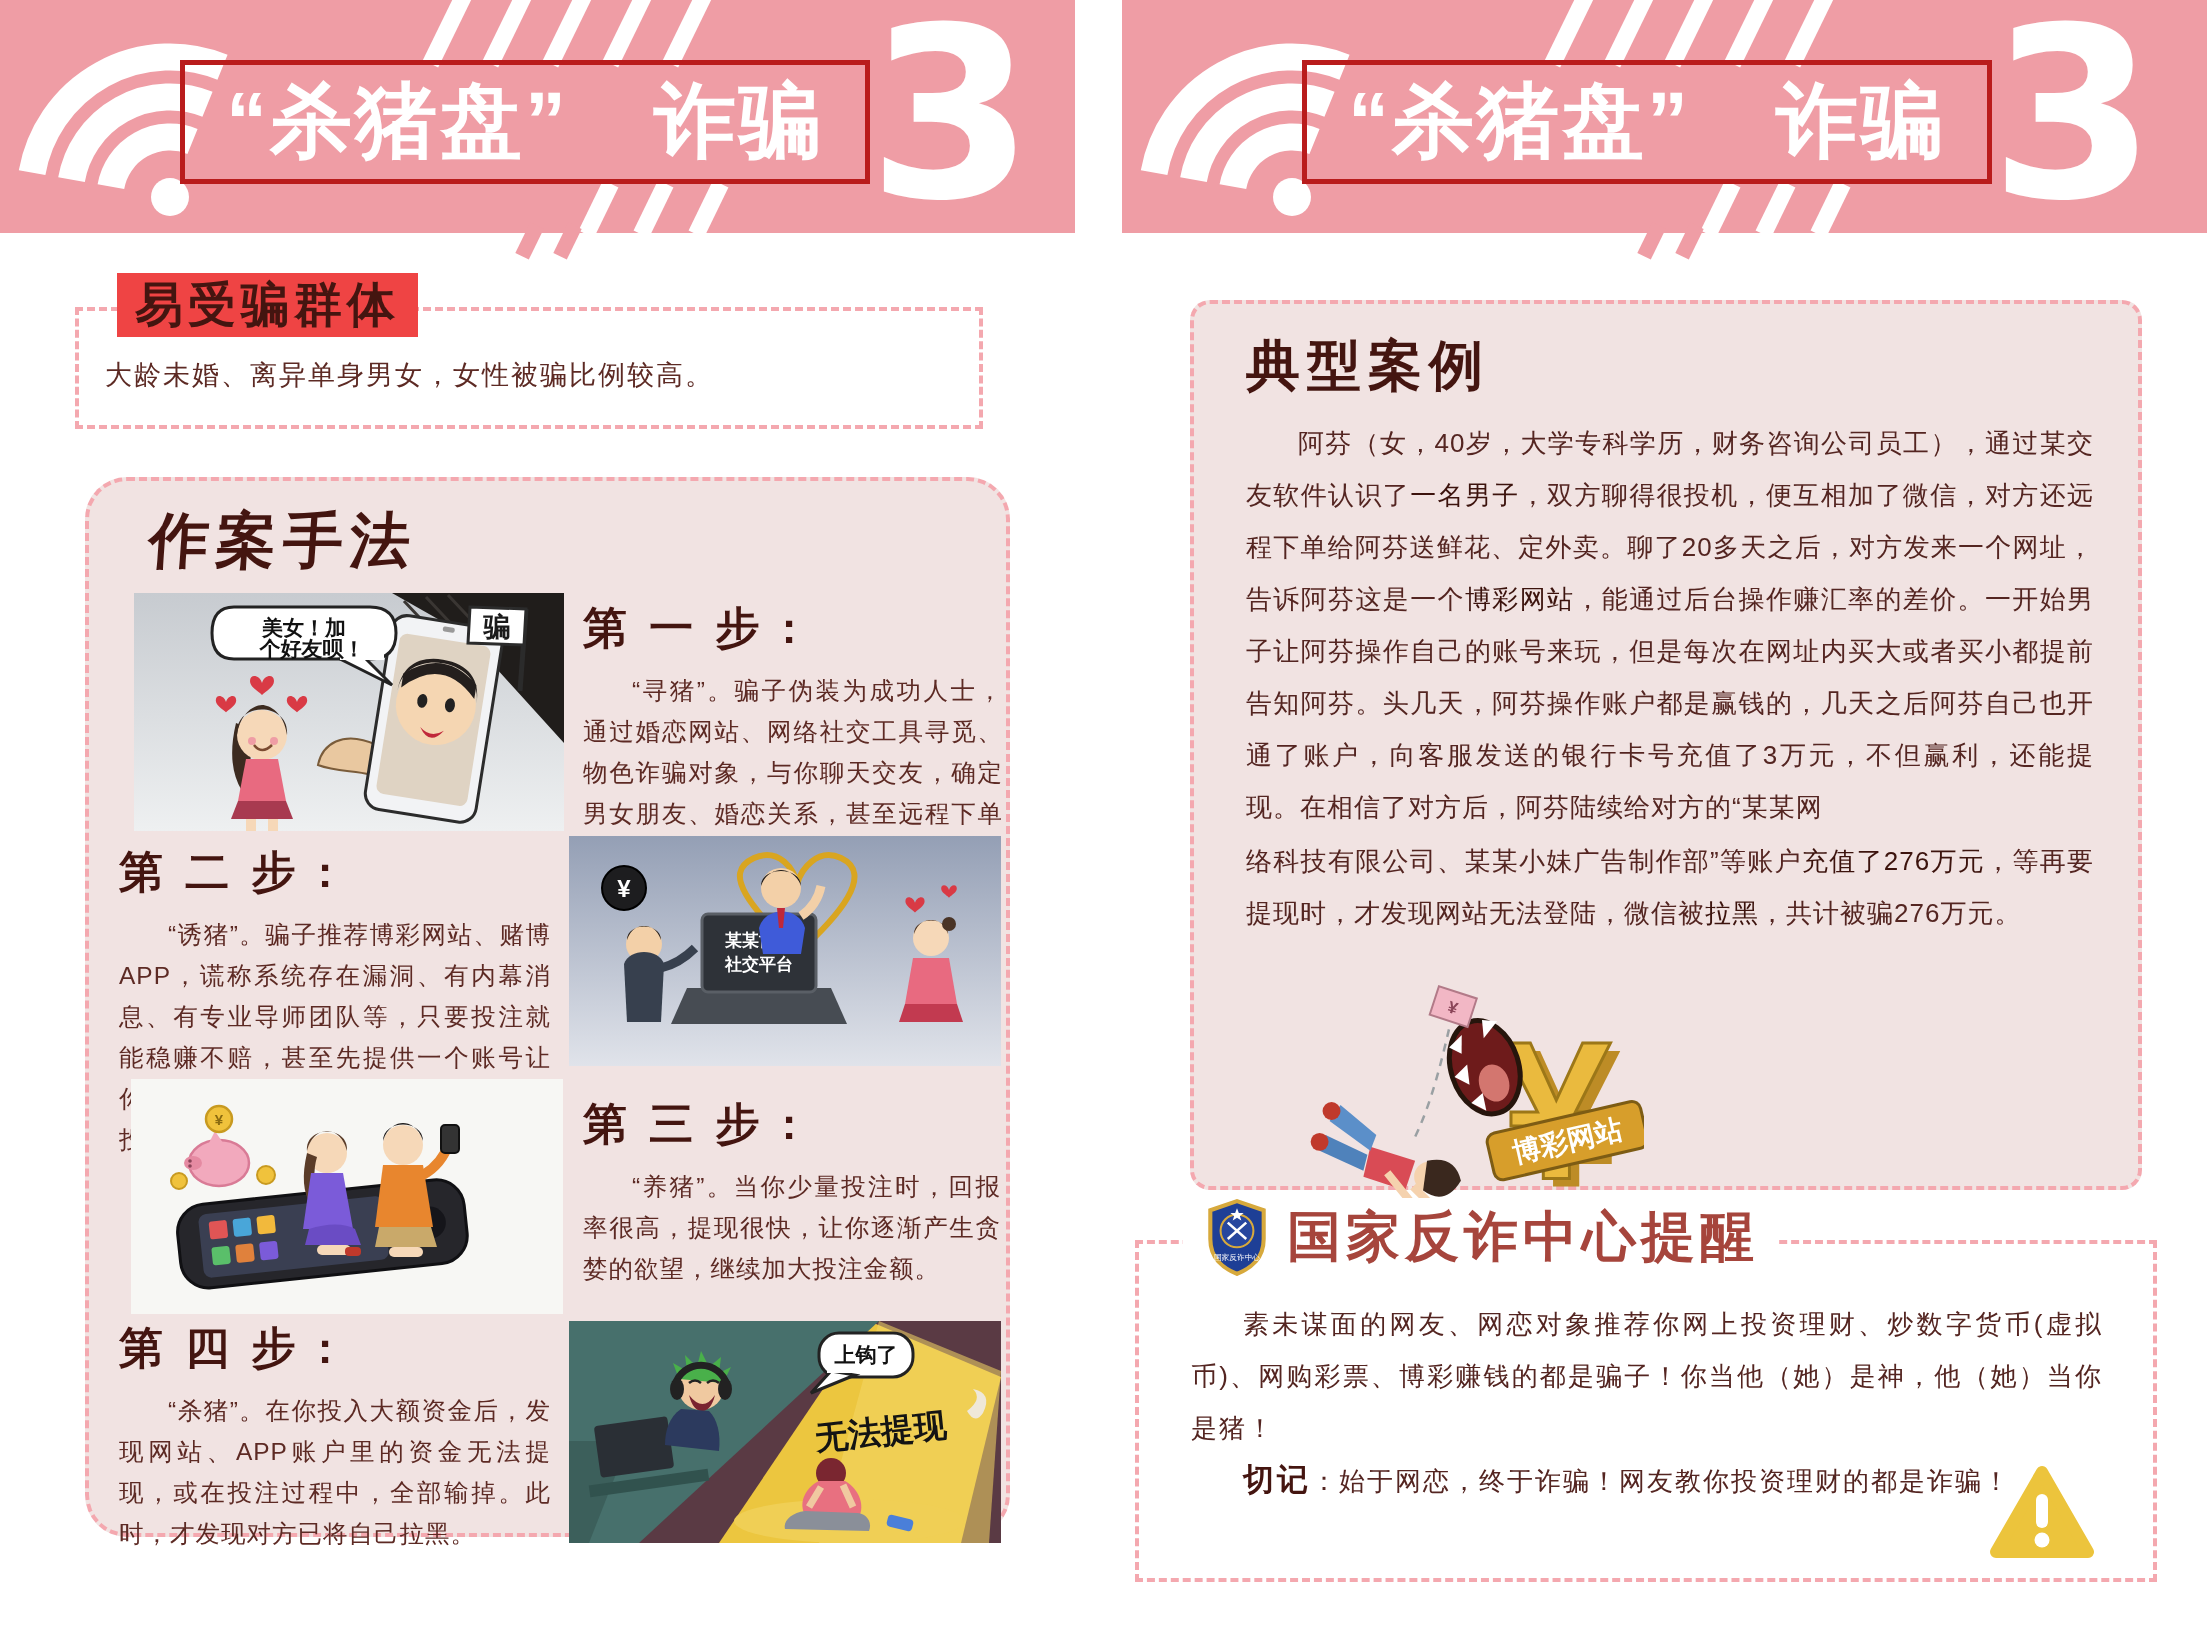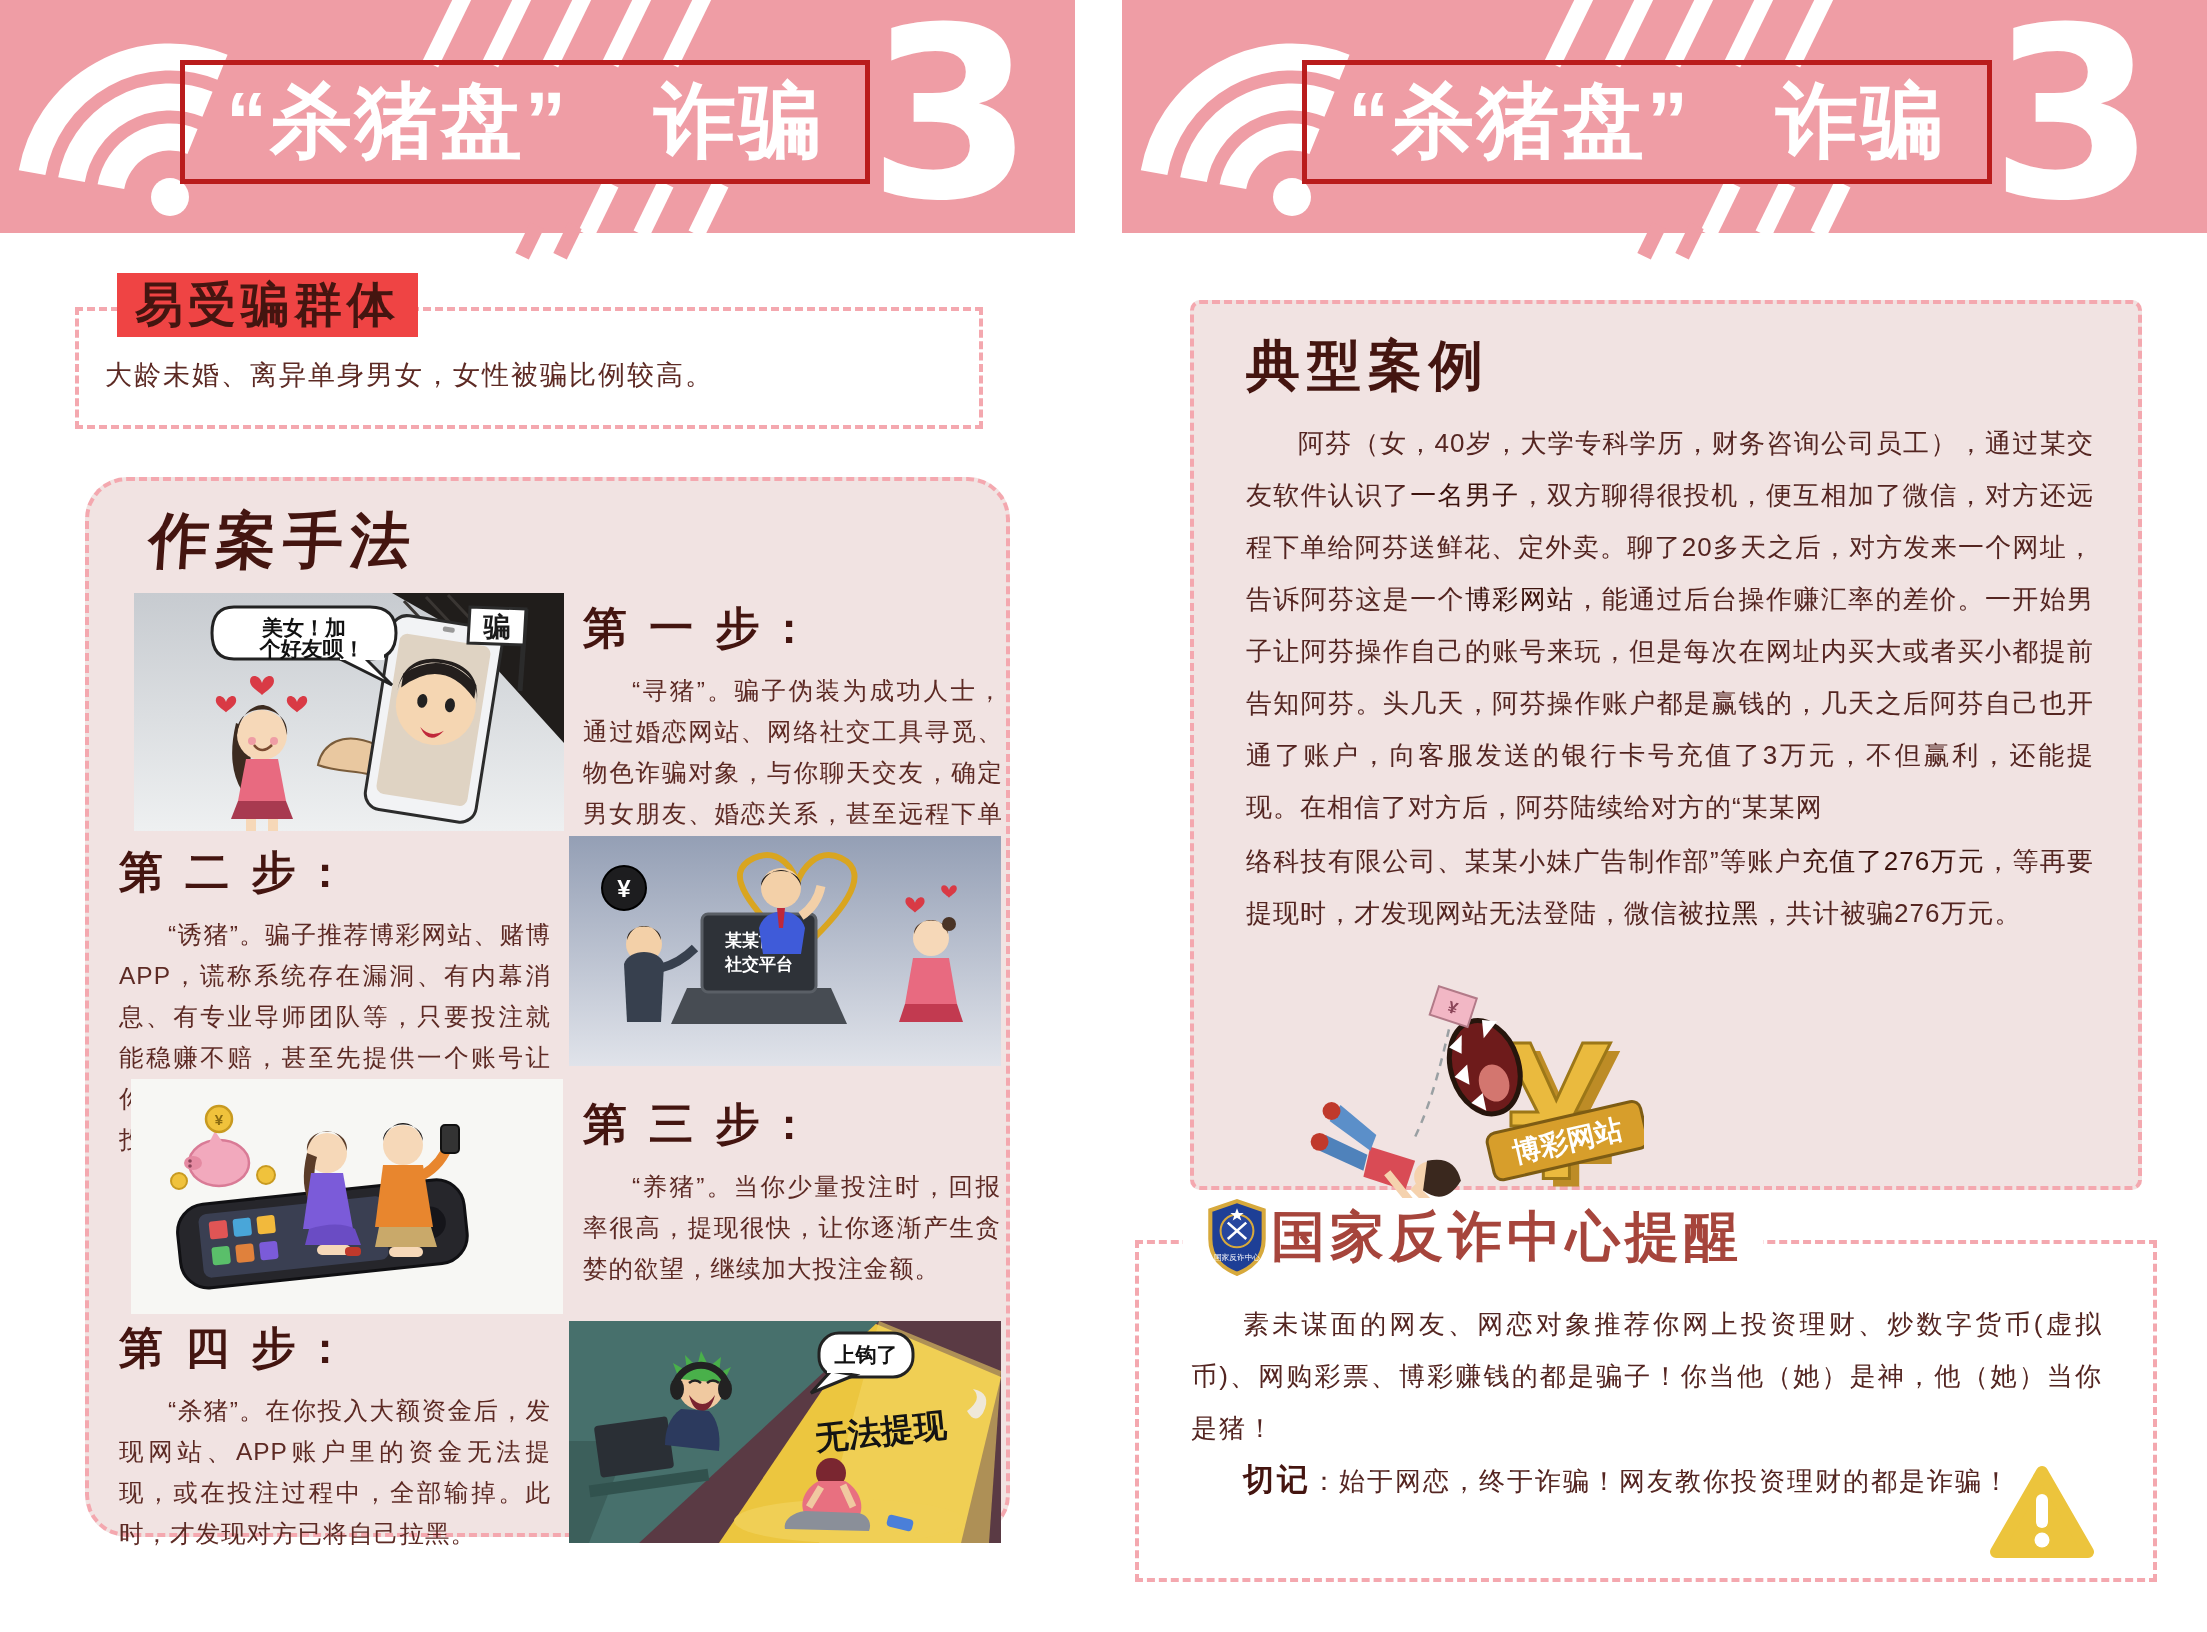--- a/index.html
+++ b/index.html
@@ -33,30 +33,30 @@
 .c3{left:42px;top:598px;width:432px;height:235px}
 .c4{left:480px;top:840px;width:432px;height:222px}
 .step{position:absolute}
 .step h3{font-size:44px;font-weight:900;color:#441510;letter-spacing:5px;margin-bottom:12px}
 .step p{font-size:24.5px;line-height:41px;text-align:justify;text-indent:2em;letter-spacing:1px;color:#5d2a24}
 .s1{left:494px;top:118px;width:420px}
 .s2{left:30px;top:362px;width:432px}
 .s3{left:494px;top:614px;width:418px}
 .s4{left:30px;top:838px;width:432px}
 
-.case-box{position:absolute;left:1190px;top:300px;width:952px;height:890px;background:#f1e3e2;border:4px dashed #f4a8af;border-radius:10px;padding:26px 44px 0 52px}
+.case-box{position:absolute;left:1190px;top:300px;width:952px;height:890px;background:#f1e3e2;border:4px dashed #f4a8af;border-radius:20px;padding:26px 44px 0 52px}
 .case-box h2{font-size:54px;font-weight:900;color:#441510;letter-spacing:7px;margin-bottom:14px}
 .case-text{font-size:26px;line-height:52px;text-align:justify;letter-spacing:1px;color:#542521;text-indent:2em}
 .case-text .rb{font-weight:400;color:#3c130d}
 .case-bottom{margin-top:2px;text-indent:0}
 .case-bottom .case-text{text-indent:0}
 .case-illus{float:left;width:408px;height:330px;margin:6px 24px 0 -10px}
 
 .reminder{position:absolute;left:1135px;top:1240px;width:1022px;height:342px;border:4px dashed #f4a8af}
-.reminder-head{position:absolute;top:-46px;left:44px;background:#fff;padding:0 20px;display:flex;align-items:center;}
+.reminder-head{position:absolute;top:-46px;left:44px;background:#fff;padding:0 20px;display:flex;align-items:center;gap:16px}
 .reminder-head h2{font-size:54px;font-weight:900;color:#a6453c;letter-spacing:5px;white-space:nowrap}
 .reminder-body{position:absolute;left:52px;right:50px;top:54px}
 .rem-p{font-size:26px;line-height:52px;letter-spacing:2px;text-align:justify;text-indent:2em;color:#542521}
 .rem-p .rb{font-weight:900;color:#441510;font-size:31px;letter-spacing:3px}
 .warning{position:absolute;right:58px;bottom:16px}
 figure{display:block}
 svg text{font-family:"Liberation Sans","DejaVu Sans",sans-serif}
 </style>
 </head>
 <body>

